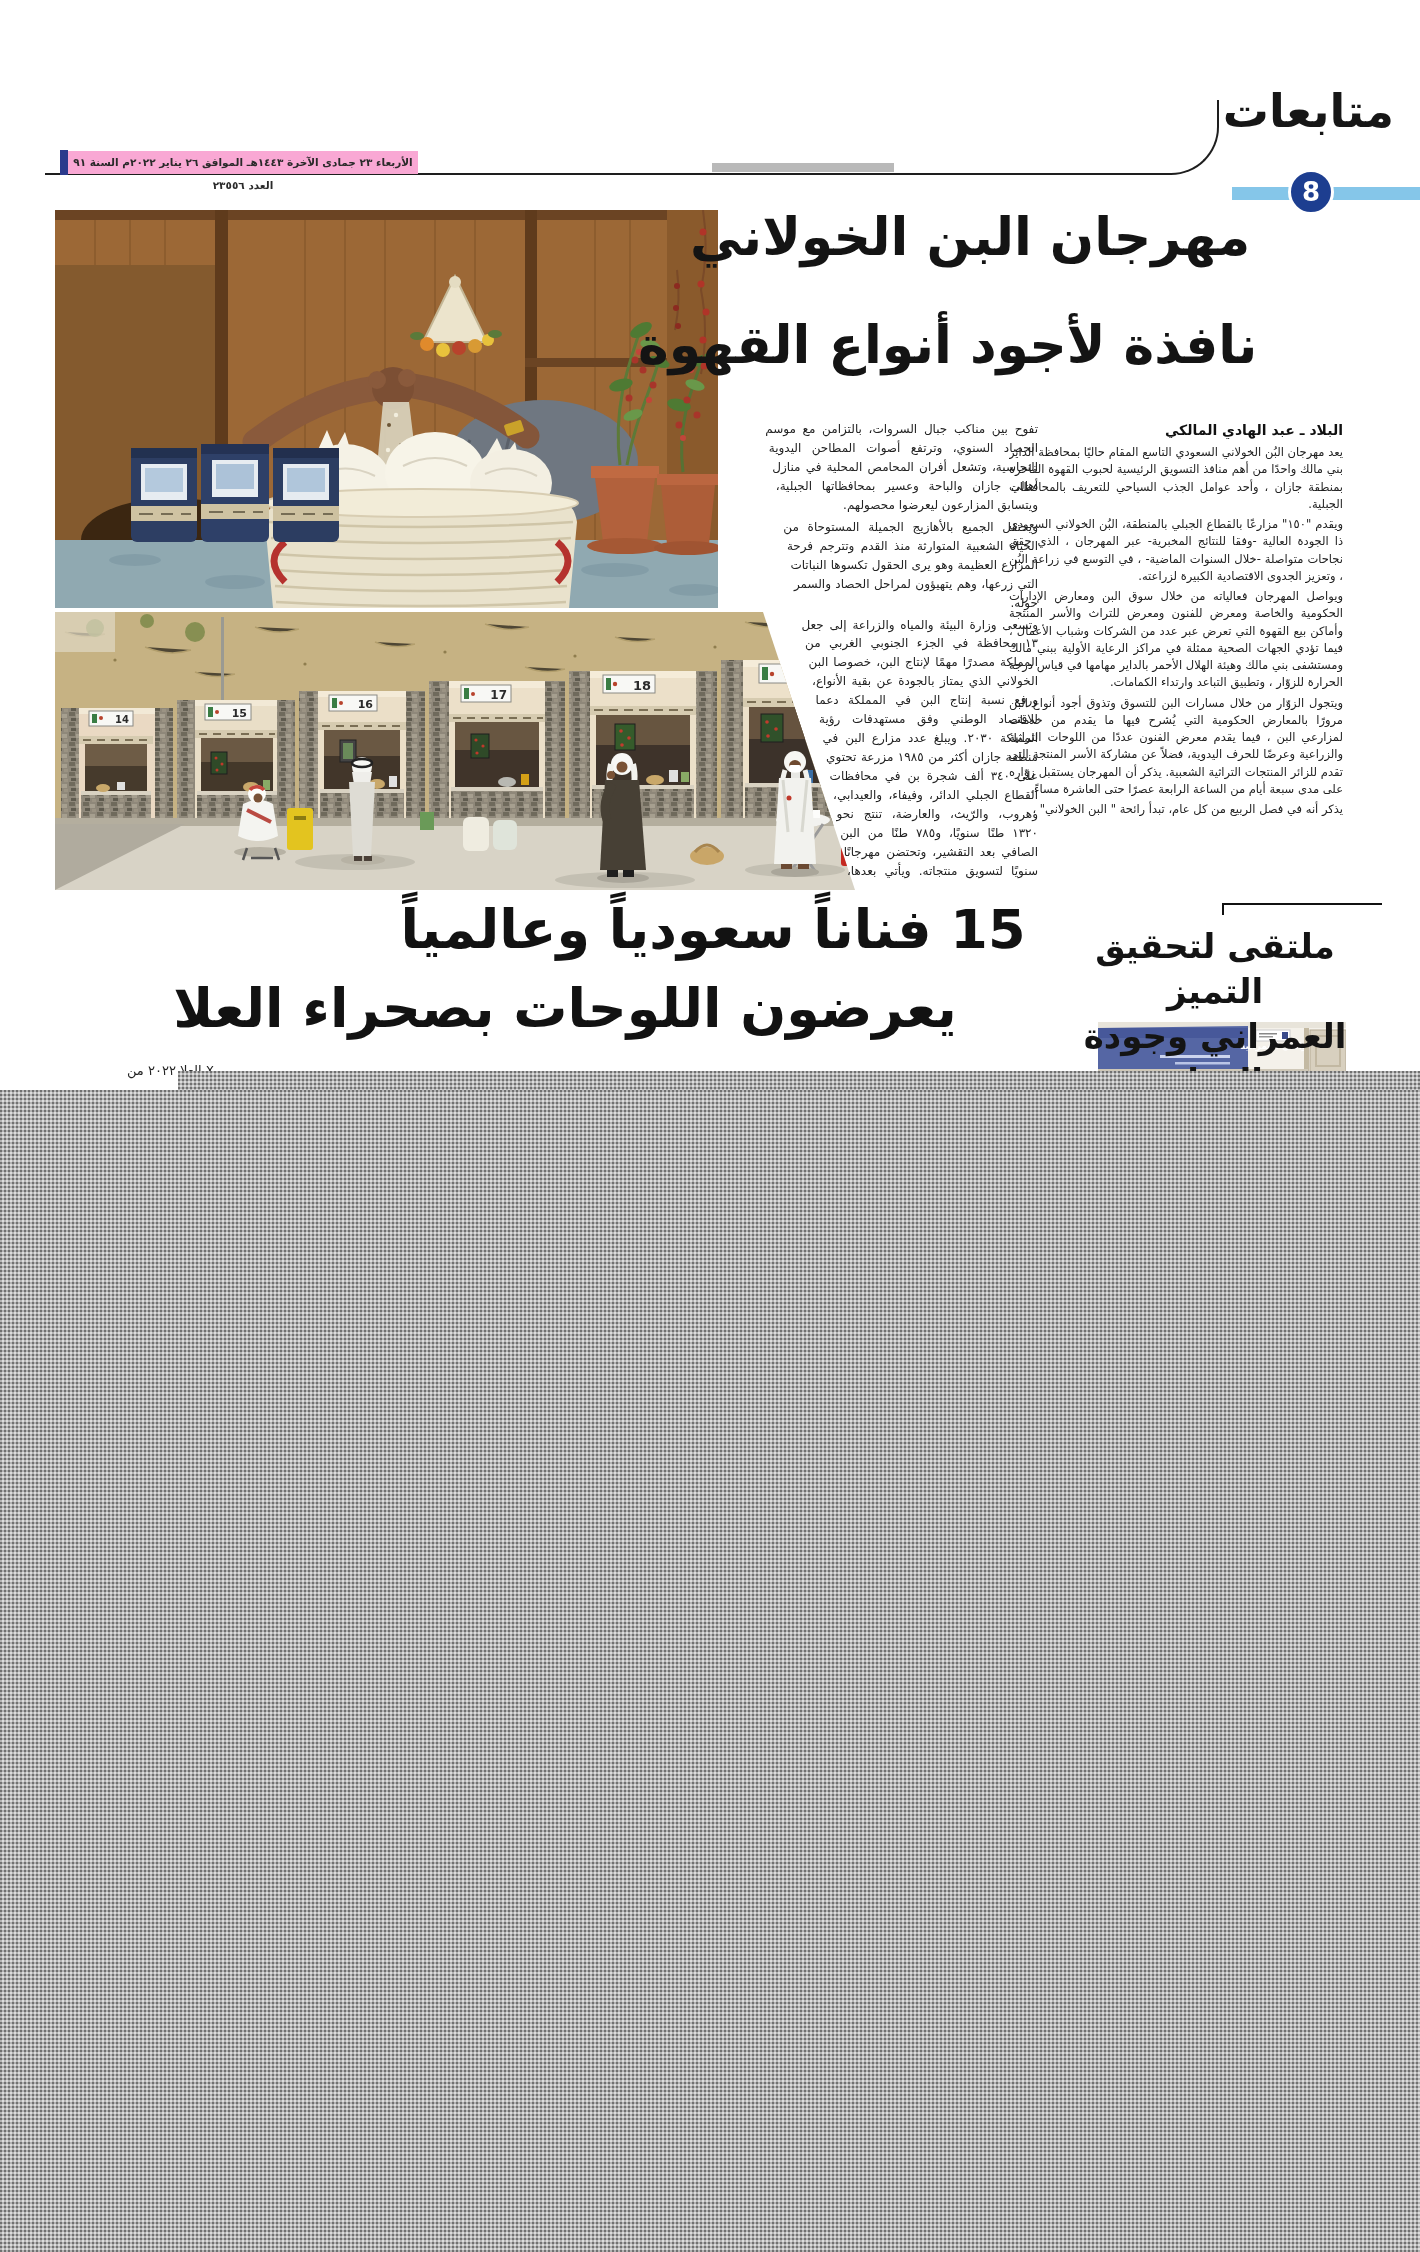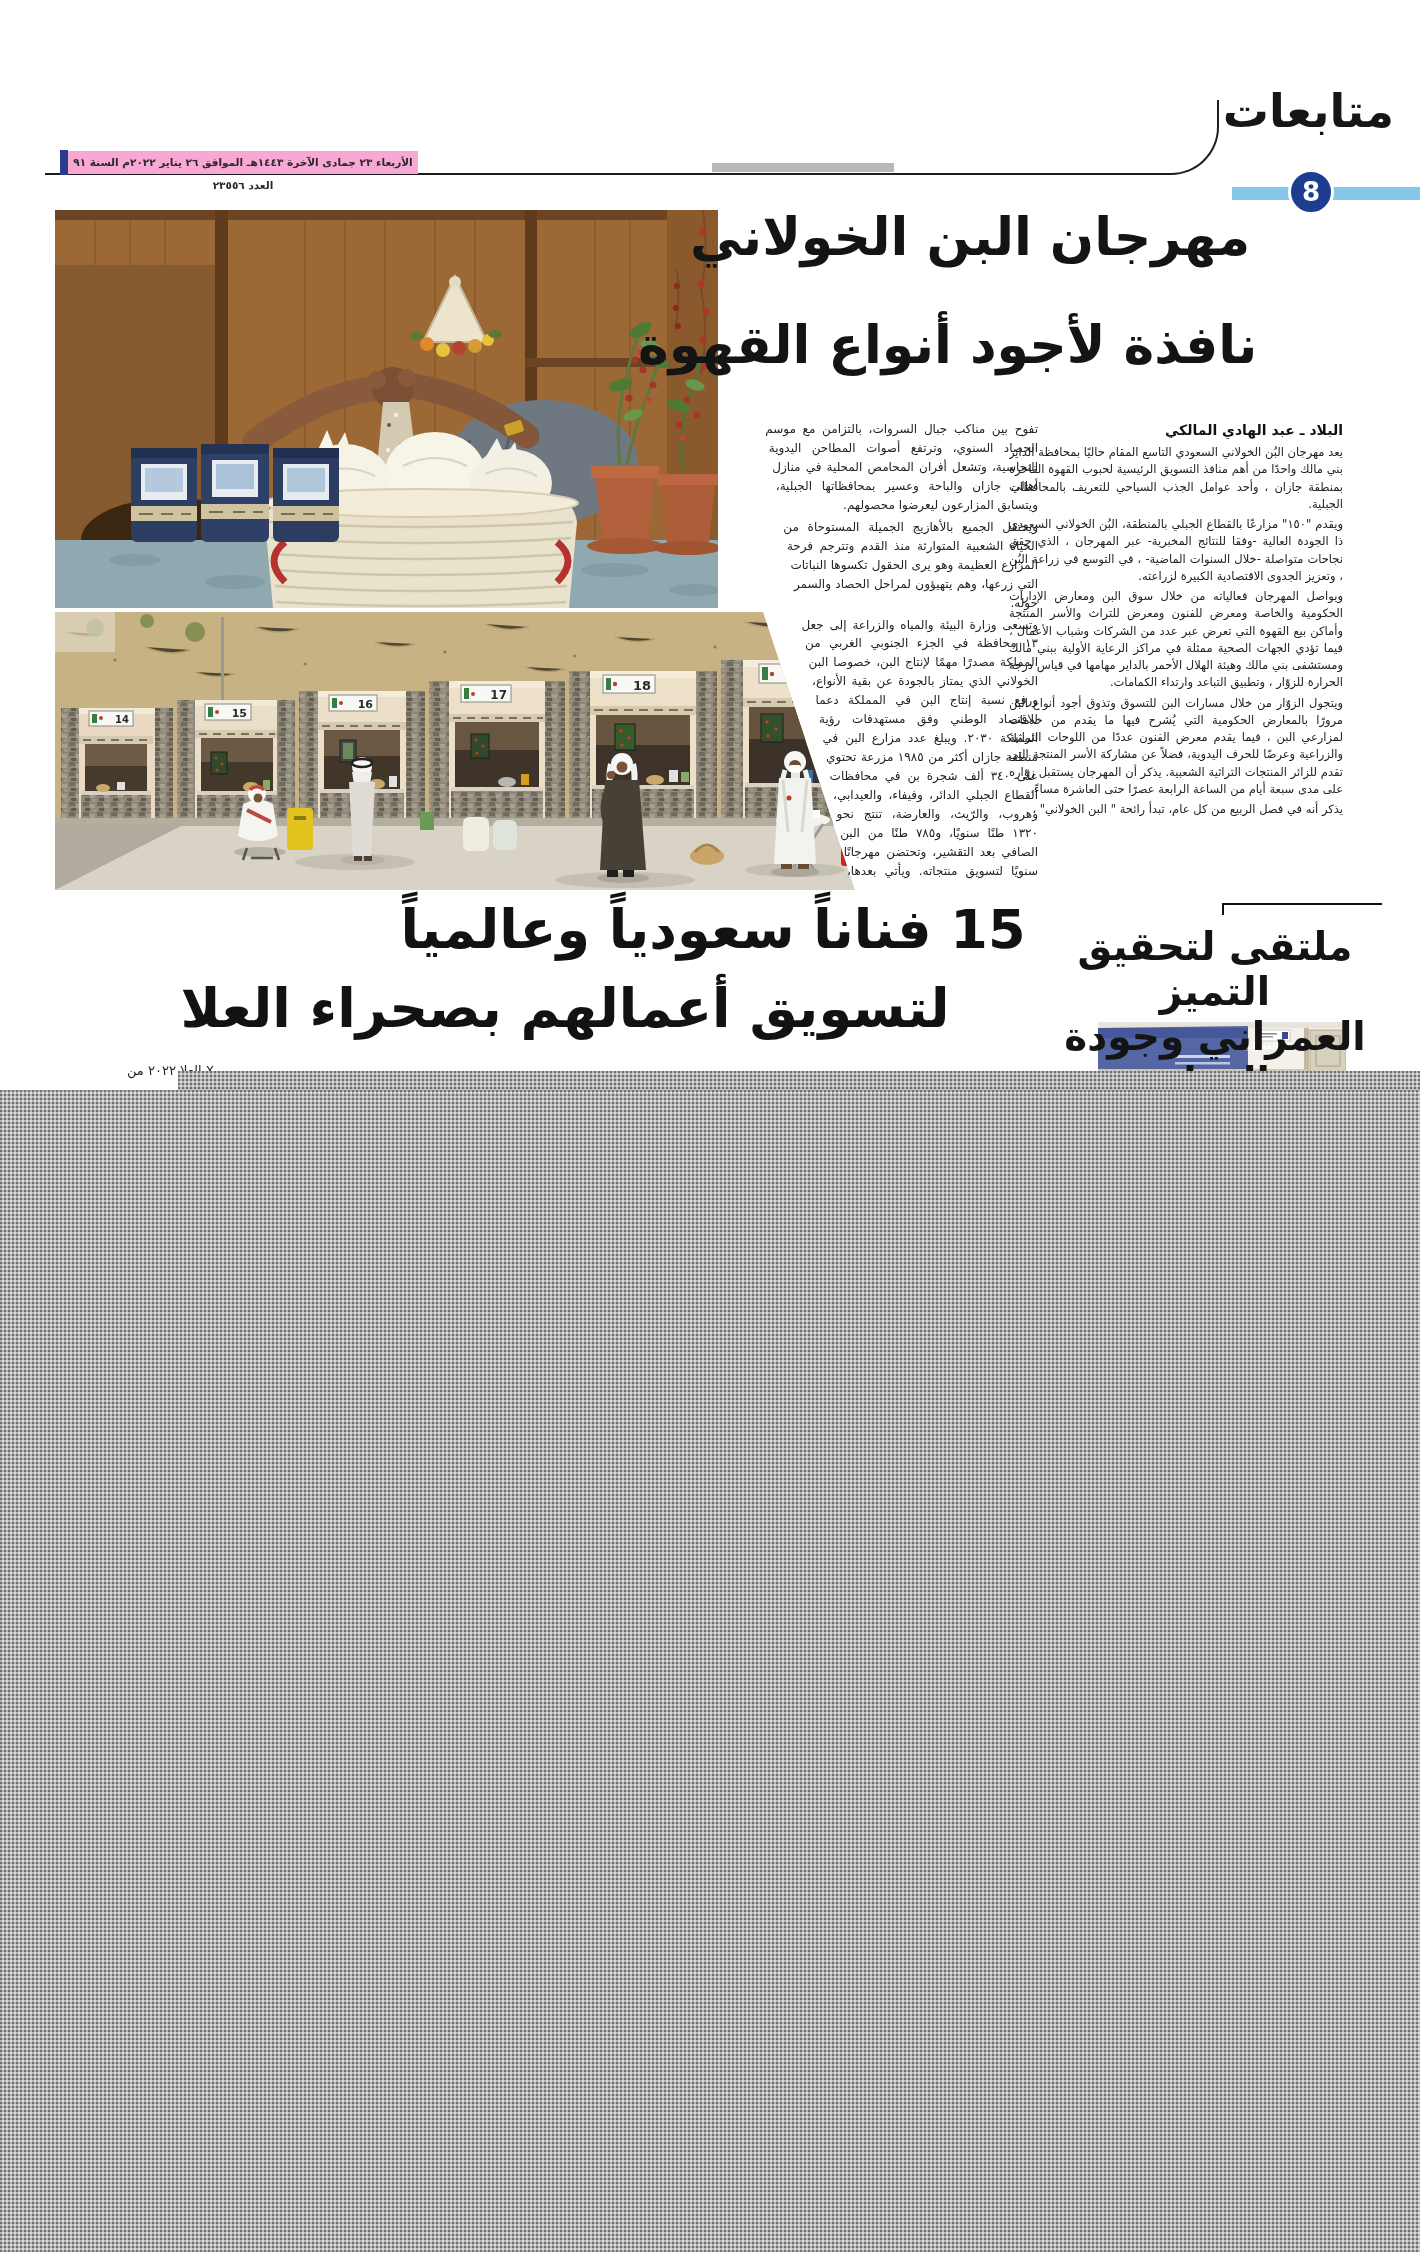--- a/index.html
+++ b/index.html
@@ -61,21 +61,21 @@
     left:90px;top:890px;width:950px;text-align:center;font-weight:800;color:#121212;
     font-size:54px;line-height:79px;z-index:3;
   }
   .a2-head .l1{position:relative;left:148px;}
   .a2-fragment{left:57px;top:1063px;font-size:13px;color:#222;z-index:4;width:160px;}
   .a2-fragment .xmark{font-size:12px;border-bottom:1px solid #222;margin-right:3px;}
   
   .sb-rule{left:1222px;top:903px;width:158px;height:10px;
     border-top:2px solid #111;border-left:2px solid #111;}
   .sb-head{left:1050px;top:924px;width:330px;text-align:center;font-weight:800;
-    color:#141414;font-size:39px;line-height:45px;z-index:3;}
+    color:#141414;font-size:34px;line-height:45px;z-index:3;}
   .sb-photo{left:1098px;top:1022px;width:248px;height:52px;overflow:hidden;z-index:1;}
   
   .halftone{
     background-color:#b4b4b4;
     background-image:
       radial-gradient(circle at 1px 1px, rgba(45,45,45,0.5) 0.8px, transparent 1.3px),
       radial-gradient(circle at 1px 1px, rgba(255,255,255,0.55) 0.8px, transparent 1.3px);
     background-size:4px 4px,4px 4px;background-position:0 0,2px 2px;
   }
   .gray-a{left:178px;top:1071px;width:1242px;height:19px;z-index:10;}
@@ -543,21 +543,21 @@
 
   <div class="abs col col-mid rtl">
     <div class="wrap-spacer"></div>
     <p>تفوح بين مناكب جبال السروات، بالتزامن مع موسم الحصاد السنوي، وترتفع أصوات المطاحن اليدوية النحاسية، وتشعل أفران المحامص المحلية في منازل أهالي جازان والباحة وعسير بمحافظاتها الجبلية، ويتسابق المزارعون ليعرضوا محصولهم.</p>
     <p>ويحتفل الجميع بالأهازيج الجميلة المستوحاة من الحياة الشعبية المتوارثة منذ القدم وتترجم فرحة المزارع العظيمة وهو يرى الحقول تكسوها النباتات التي زرعها، وهم يتهيؤون لمراحل الحصاد والسمر حوله.</p>
     <p>وتسعى وزارة البيئة والمياه والزراعة إلى جعل ١٣ محافظة في الجزء الجنوبي الغربي من المملكة مصدرًا مهمًا لإنتاج البن، خصوصا البن الخولاني الذي يمتاز بالجودة عن بقية الأنواع، ورفع نسبة إنتاج البن في المملكة دعما للاقتصاد الوطني وفق مستهدفات رؤية المملكة ٢٠٣٠. ويبلغ عدد مزارع البن في منطقة جازان أكثر من ١٩٨٥ مزرعة تحتوي على ٣٤٠ ألف شجرة بن في محافظات القطاع الجبلي الدائر، وفيفاء، والعيدابي، وهروب، والرّيث، والعارضة، تنتج نحو ١٣٢٠ طنًا سنويًا، و٧٨٥ طنًا من البن الصافي بعد التقشير، وتحتضن مهرجانًا سنويًا لتسويق منتجاته. ويأتي بعدها، مزارع البن في المحافظات الجبلية بمنطقة عسير ، حيث تنتج أكثر من ٣٠٠ مزرعة احتوت على ٤٠ ألف شجرة ٢٠٠ طنًا من البن، و١٠٠ طن من البن الصافي بعد التقشير.</p>
   </div>
 
   <div class="abs a2-head rtl">
     <div class="l1">15 فناناً سعودياً وعالمياً</div>
-    <div class="l2">لتسويق أعمالهم بصحراء العلا</div>
+    <div class="l2">يعرضون اللوحات بصحراء العلا</div>
   </div>
 
   <div class="abs a2-fragment rtl">
     <span class="xmark">X</span>
     <span>العلا ٢٠٢٢ من</span>
   </div>
 
   <div class="abs sb-rule"></div>
   <div class="abs sb-head rtl">
     <div>ملتقى لتحقيق التميز</div>

